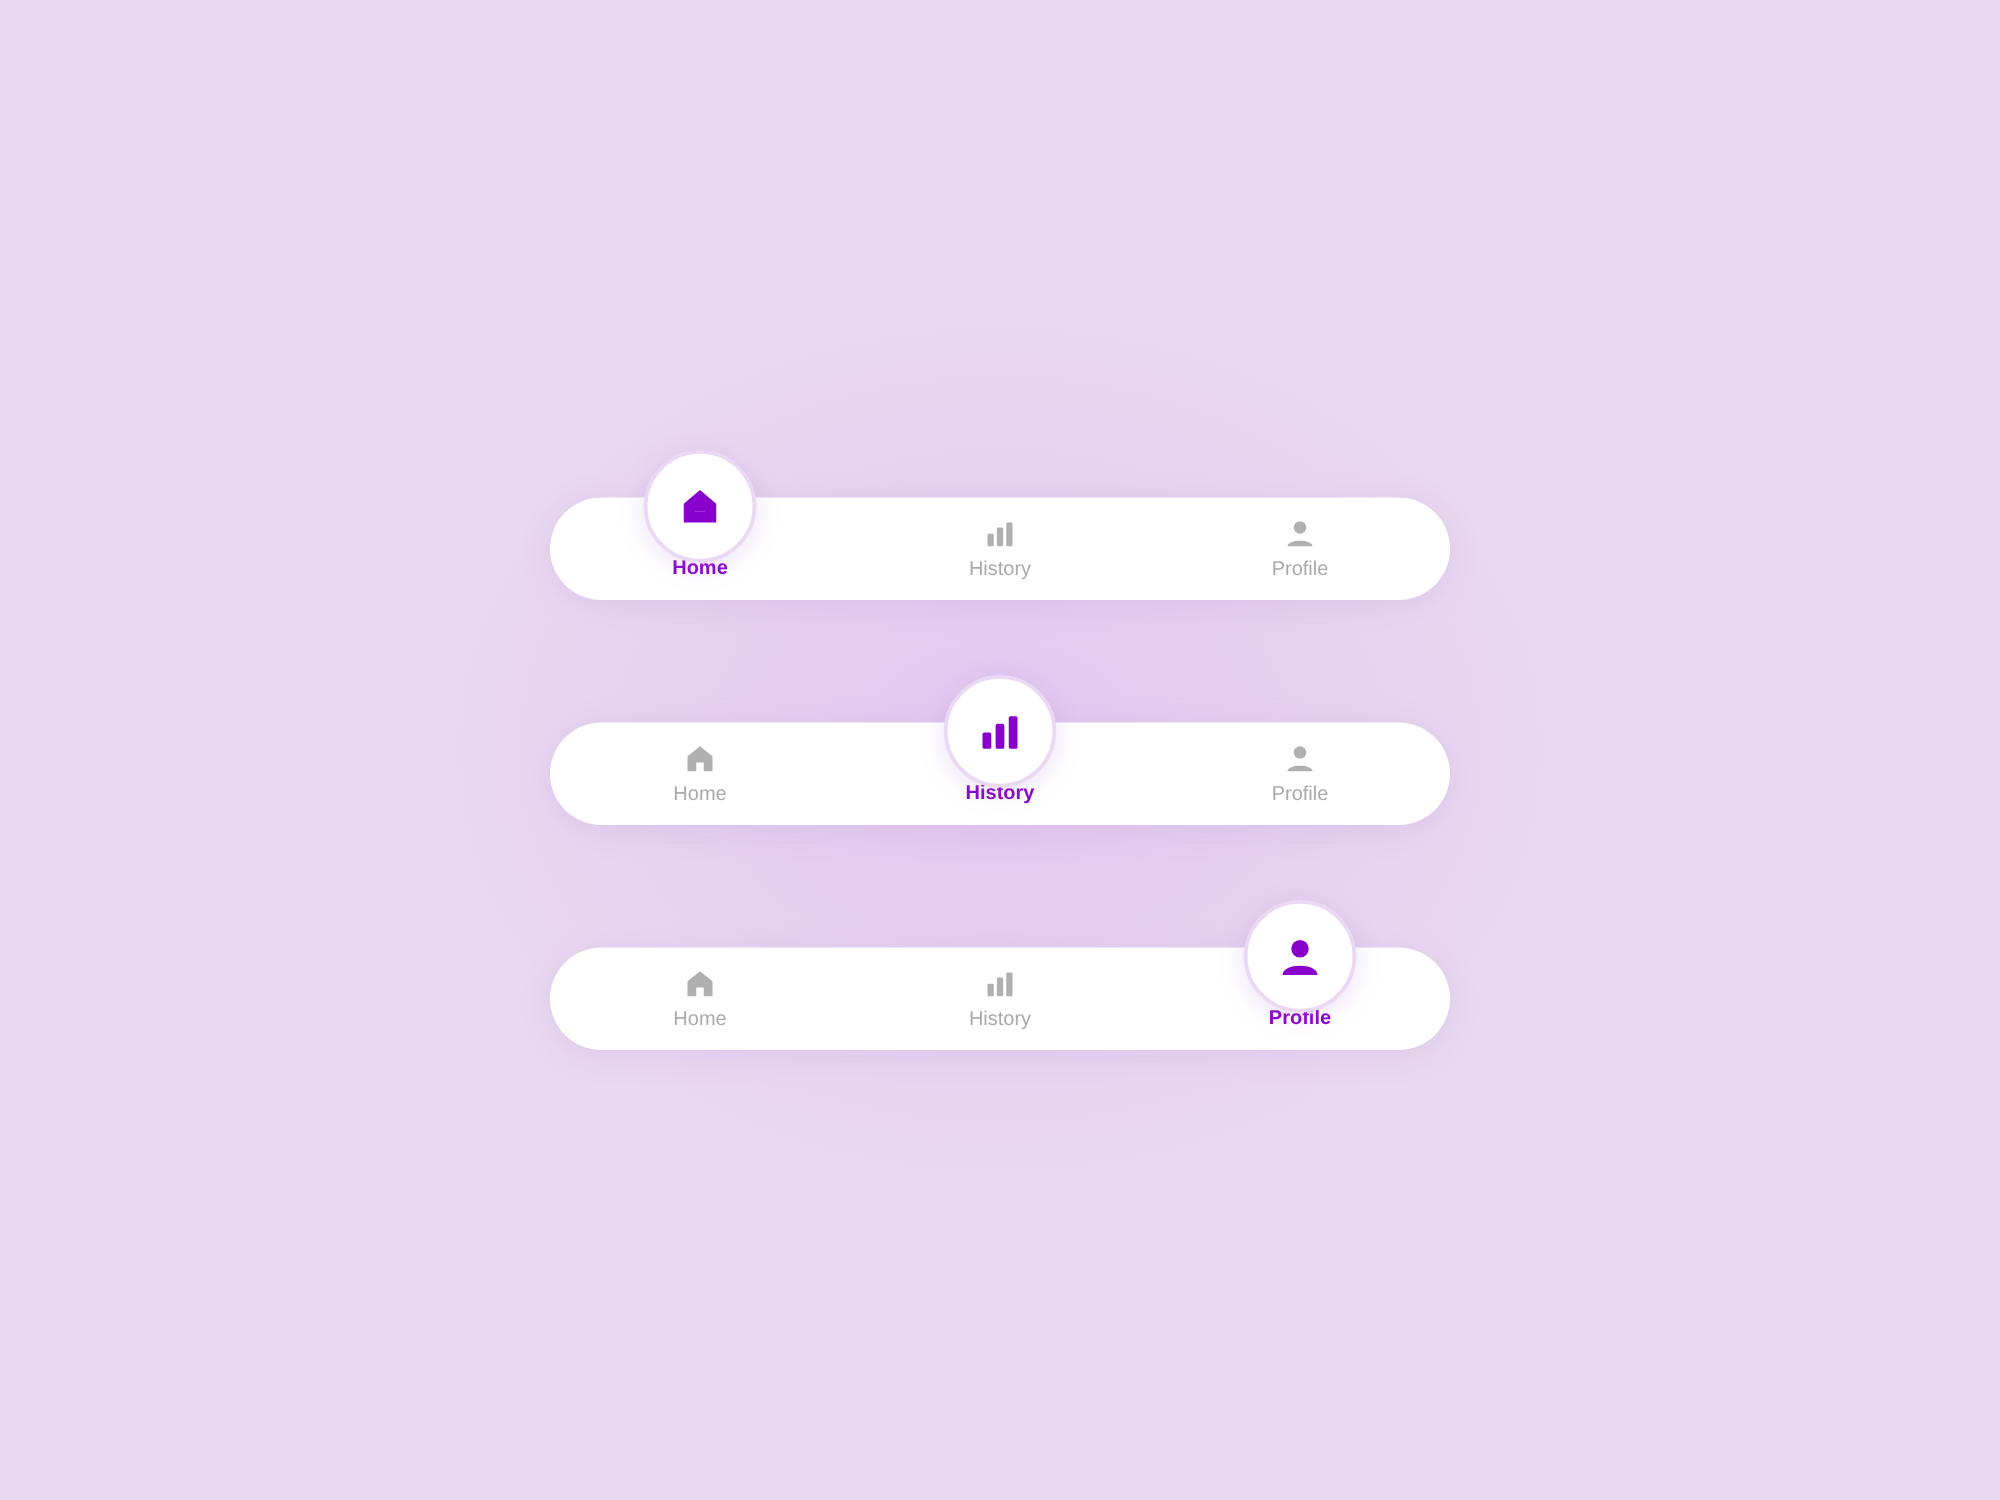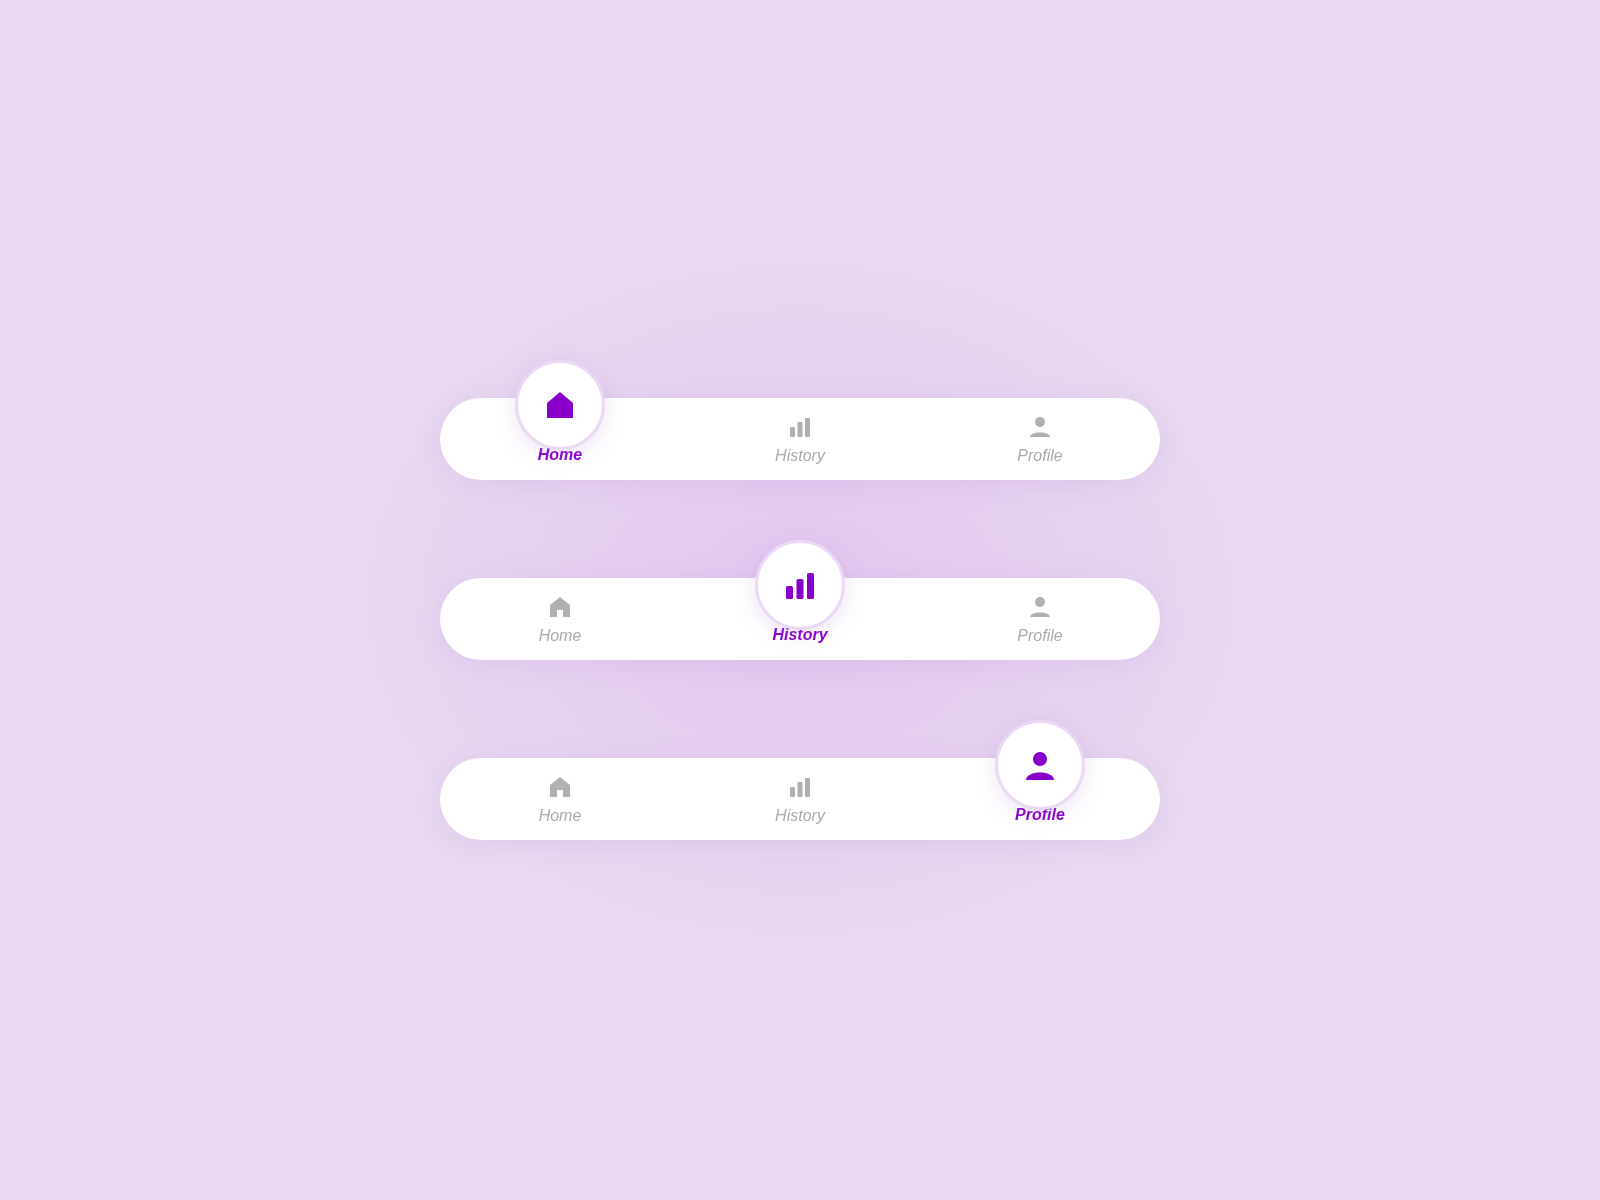--- a/index.html
+++ b/index.html
@@ -28,21 +28,20 @@
       width: 900px;
       height: 700px;
       background: radial-gradient(ellipse, rgba(220,180,240,0.5) 0%, transparent 70%);
       pointer-events: none;
     }
 
     .nav-wrapper {
       position: relative;
       width: 760px;
       height: 110px;
-      font-style: italic;
     }
 
     .nav-item {
       display: flex;
       flex-direction: column;
       align-items: center;
       gap: 4px;
       cursor: pointer;
       width: 33%;
     }

